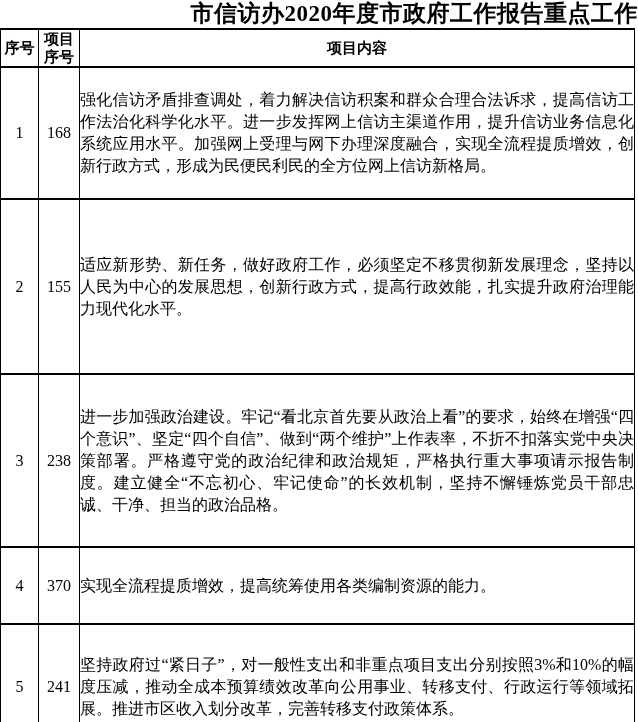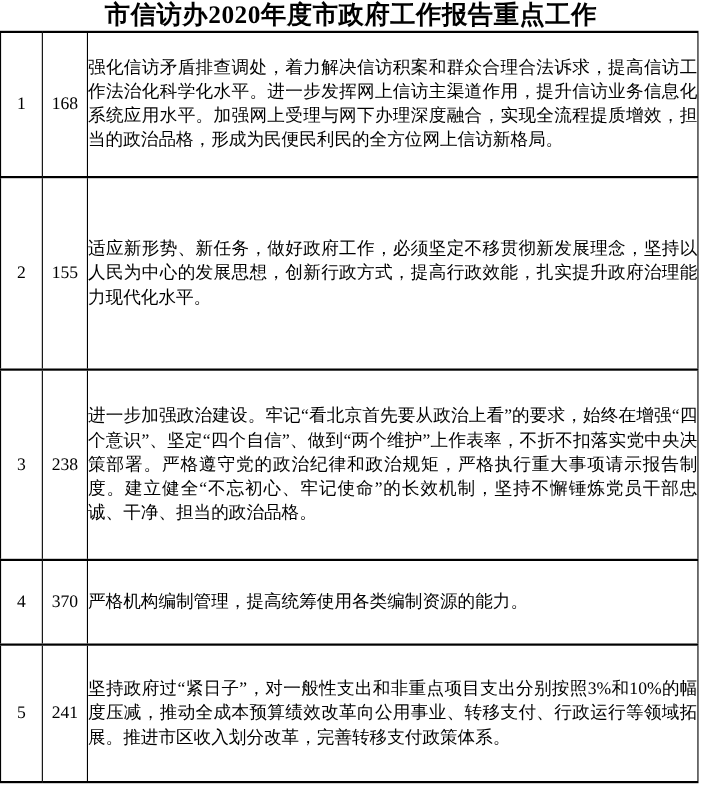--- a/index.html
+++ b/index.html
@@ -11,21 +11,21 @@
     width: 638px;
     height: 722px;
     overflow: hidden;
     font-family: "Liberation Serif", serif;
     color: #000000;
   }
   .page-title {
     width: 638px;
     height: 28px;
     line-height: 27px;
-    text-align: center;
+    text-align: right;
     font-size: 23px;
     font-weight: bold;
     letter-spacing: 0.5px;
     white-space: nowrap;
   }
   table.report-table {
     border-collapse: collapse;
     table-layout: fixed;
     width: 634px;
     margin-left: 0;
@@ -73,43 +73,48 @@
 
 <div class="page-title">市信访办2020年度市政府工作报告重点工作</div>
 
 <table class="report-table">
   <colgroup>
     <col class="c-seq">
     <col class="c-pno">
     <col class="c-cont">
   </colgroup>
   <tbody>
+    <tr class="header-row">
+      <th class="hdr">序号</th>
+      <th class="hdr">项目序号</th>
+      <th class="hdr">项目内容</th>
+    </tr>
 
     <tr class="row-0">
       <td class="seq-cell">1</td>
       <td class="pno-cell">168</td>
-      <td class="content-cell">强化信访矛盾排查调处，着力解决信访积案和群众合理合法诉求，提高信访工作法治化科学化水平。进一步发挥网上信访主渠道作用，提升信访业务信息化系统应用水平。加强网上受理与网下办理深度融合，实现全流程提质增效，担当的政治品格，形成为民便民利民的全方位网上信访新格局。</td>
+      <td class="content-cell">强化信访矛盾排查调处，着力解决信访积案和群众合理合法诉求，提高信访工作法治化科学化水平。进一步发挥网上信访主渠道作用，提升信访业务信息化系统应用水平。加强网上受理与网下办理深度融合，实现全流程提质增效，创新行政方式，形成为民便民利民的全方位网上信访新格局。</td>
     </tr>
 
     <tr class="row-1">
       <td class="seq-cell">2</td>
       <td class="pno-cell">155</td>
       <td class="content-cell">适应新形势、新任务，做好政府工作，必须坚定不移贯彻新发展理念，坚持以人民为中心的发展思想，创新行政方式，提高行政效能，扎实提升政府治理能力现代化水平。</td>
     </tr>
 
     <tr class="row-2">
       <td class="seq-cell">3</td>
       <td class="pno-cell">238</td>
       <td class="content-cell">进一步加强政治建设。牢记“看北京首先要从政治上看”的要求，始终在增强“四个意识”、坚定“四个自信”、做到“两个维护”上作表率，不折不扣落实党中央决策部署。严格遵守党的政治纪律和政治规矩，严格执行重大事项请示报告制度。建立健全“不忘初心、牢记使命”的长效机制，坚持不懈锤炼党员干部忠诚、干净、担当的政治品格。</td>
     </tr>
 
     <tr class="row-3">
       <td class="seq-cell">4</td>
       <td class="pno-cell">370</td>
-      <td class="content-cell">严格机构编制管理，提高统筹使用各类编制资源的能力。</td>
+      <td class="content-cell">实现全流程提质增效，提高统筹使用各类编制资源的能力。</td>
     </tr>
 
     <tr class="row-4">
       <td class="seq-cell">5</td>
       <td class="pno-cell">241</td>
       <td class="content-cell">坚持政府过“紧日子”，对一般性支出和非重点项目支出分别按照3%和10%的幅度压减，推动全成本预算绩效改革向公用事业、转移支付、行政运行等领域拓展。推进市区收入划分改革，完善转移支付政策体系。</td>
     </tr>
   </tbody>
 </table>
 

